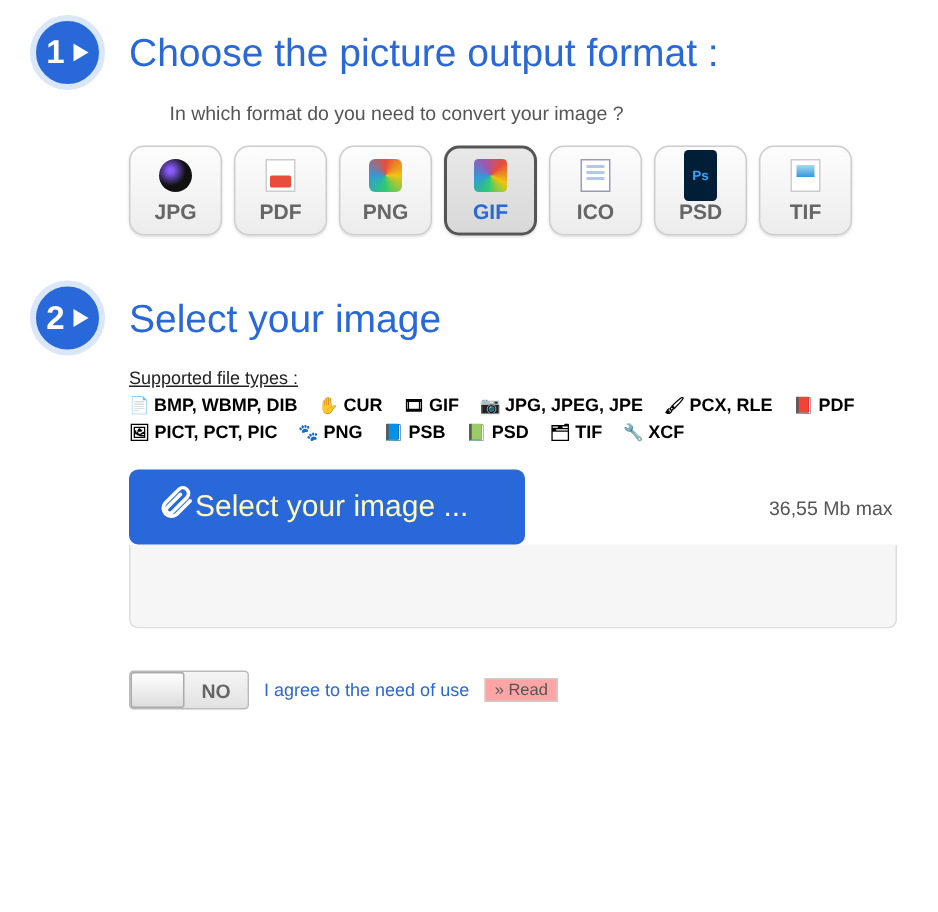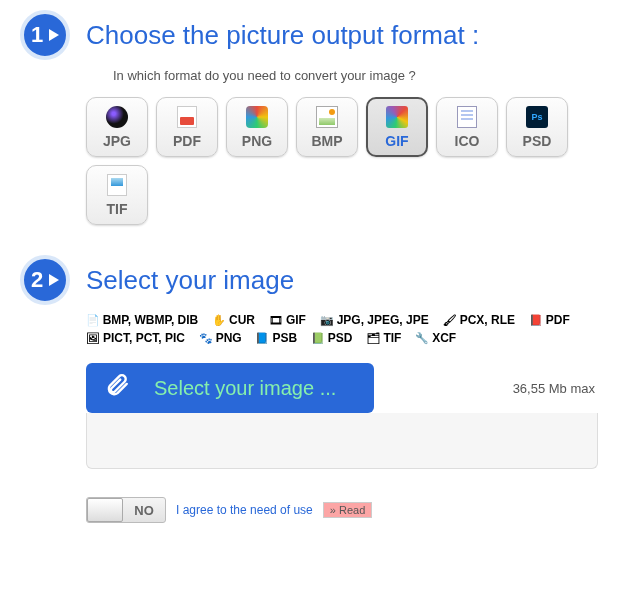--- a/index.html
+++ b/index.html
@@ -14,41 +14,41 @@
 .formats { display: flex; flex-wrap: wrap; gap: 8px; margin-left: 66px; }
 .fmt { width: 62px; height: 60px; background: linear-gradient(#fdfdfd,#ececec); border: 1px solid #ccc; border-radius: 10px; display: flex; flex-direction: column; align-items: center; justify-content: center; cursor: pointer; box-shadow: 0 1px 2px rgba(0,0,0,0.15); }
 .fmt .icon { width: 24px; height: 24px; margin-bottom: 4px; display: flex; align-items: center; justify-content: center; }
 .fmt .lbl { color: #666; font-size: 14px; font-weight: 700; }
 .fmt.selected { border: 2px solid #555; background: linear-gradient(#e8e8e8,#d8d8d8); }
 .fmt.selected .lbl { color: #2968d8; }
 .supported-title { text-decoration: underline; font-size: 12px; margin-left: 66px; margin-bottom: 4px; color: #222; }
 .supported-list { margin-left: 66px; font-size: 12px; color: #000; font-weight: 600; display: flex; flex-wrap: wrap; gap: 4px 14px; max-width: 500px; }
 .supported-list span { display: inline-flex; align-items: center; gap: 3px; }
 .upload-row { display: flex; align-items: center; margin-left: 66px; margin-top: 18px; gap: 20px; }
-.upload-btn { background: #2968d8; color: #86efac; display: flex; align-items: center; height: 50px; padding: 0 38px 0 18px; border-radius: 6px; font-size: 20px; cursor: pointer; gap: 24px; }
+.upload-btn { background: #2968d8; color: #fef9c3; display: flex; align-items: center; height: 50px; padding: 0 38px 0 18px; border-radius: 6px; font-size: 20px; cursor: pointer; }
 .clip { font-size: 24px; }
 .max { color: #555; font-size: 13px; margin-left: auto; margin-right: 10px; }
 .dropzone { margin-left: 66px; margin-top: 0; height: 56px; border: 1px solid #ddd; border-top: none; background: #f6f6f6; border-radius: 0 0 6px 6px; max-width: 512px; }
 .terms-row { display: flex; align-items: center; margin-left: 66px; margin-top: 28px; gap: 10px; font-size: 12px; }
 .toggle { width: 80px; height: 26px; background: linear-gradient(#f5f5f5,#e2e2e2); border: 1px solid #bbb; border-radius: 3px; display: flex; align-items: center; cursor: pointer; }
 .toggle-knob { width: 36px; height: 24px; background: linear-gradient(#fff,#ddd); border: 1px solid #aaa; border-radius: 2px; }
 .toggle-lbl { flex: 1; text-align: center; color: #666; font-weight: 700; font-size: 13px; }
 .terms-link { color: #2968d8; text-decoration: none; }
 .read-btn { background: #fca5a5; border: 1px solid #ccc; padding: 1px 6px; font-size: 11px; color: #555; cursor: pointer; }
 .ico-jpg { width:22px;height:22px;border-radius:50%;background:radial-gradient(circle at 35% 35%, #8a5cff 8%, #111 50%);display:inline-block; }
 .ico-pdf { width:20px;height:22px;background:#fff;border:1px solid #ccc;position:relative;display:inline-block; }
 .ico-pdf:before{content:"";position:absolute;bottom:2px;left:2px;right:2px;height:8px;background:#e74c3c;border-radius:1px;}
 .ico-png { width:22px;height:22px;display:inline-block;background:conic-gradient(#e74c3c,#f1c40f,#2ecc71,#3498db,#e74c3c);border-radius:4px;filter:blur(0.3px); }
 .ico-bmp { width:22px;height:22px;background:#fff;border:1px solid #aaa;position:relative;display:inline-block; }
 .ico-bmp:before{content:"";position:absolute;top:2px;right:2px;width:6px;height:6px;border-radius:50%;background:#f39c12;}
 .ico-bmp:after{content:"";position:absolute;bottom:2px;left:2px;right:2px;height:7px;background:linear-gradient(#cfe8b5,#8fc96a);}
 .ico-gif { width:22px;height:22px;display:inline-block;background:conic-gradient(from 45deg,#e74c3c,#f1c40f,#2ecc71,#3498db,#9b59b6,#e74c3c);border-radius:3px; }
 .ico-ico { width:20px;height:22px;background:#fff;border:1px solid #99b;display:inline-block;position:relative; }
 .ico-ico:before{content:"";position:absolute;top:3px;left:3px;right:3px;bottom:6px;background:repeating-linear-gradient(#b3c6f0 0 2px,#fff 2px 4px);}
-.ico-psd { width:22px;height:22px;background:#001e36;display:inline-block;display:flex;align-items:center;justify-content:center;color:#31a8ff;font-size:9px;font-weight:bold;border-radius:3px; }
+.ico-psd { width:22px;height:34px;background:#001e36;display:inline-block;display:flex;align-items:center;justify-content:center;color:#31a8ff;font-size:9px;font-weight:bold;border-radius:3px; }
 .ico-tif { width:20px;height:22px;background:#fff;border:1px solid #ccc;display:inline-block;position:relative; }
 .ico-tif:before{content:"";position:absolute;top:3px;left:3px;right:3px;height:8px;background:linear-gradient(#a8d8f0,#3498db);}
 .ico-pcx { width:20px;height:22px;background:#fff;border:1px solid #ccc;display:inline-block;position:relative; }
 .ico-pcx:before{content:"";position:absolute;top:2px;left:4px;right:4px;height:6px;background:#e67e22;border-radius:1px;}
 .mini { font-size:11px; }
 </style>
 </head>
 <body>
 
 <div class="container">
@@ -73,26 +73,20 @@
             <span class="ico-pdf"></span>
           </div>
           <div class="lbl">PDF</div>
         </div>
         <div class="fmt">
           <div class="icon">
             <span class="ico-png"></span>
           </div>
           <div class="lbl">PNG</div>
         </div>
-        <div class="fmt">
-          <div class="icon">
-            <span class="ico-bmp"></span>
-          </div>
-          <div class="lbl">BMP</div>
-        </div>
         <div class="fmt selected">
           <div class="icon">
             <span class="ico-gif"></span>
           </div>
           <div class="lbl">GIF</div>
         </div>
         <div class="fmt">
           <div class="icon">
             <span class="ico-ico"></span>
           </div>
@@ -114,20 +108,21 @@
   </div>
 
   <div class="step">
     <div class="step-header">
       <div class="step-badge">
         <span>2</span>
         <span class="tri"></span>
       </div>
       <div class="step-title">Select your image</div>
     </div>
+    <div class="supported-title">Supported file types :</div>
     <div class="supported-list" id="supported">
         <span><span class="mini">📄</span> BMP, WBMP, DIB</span>
         <span><span class="mini">✋</span> CUR</span>
         <span><span class="mini">🎞</span> GIF</span>
         <span><span class="mini">📷</span> JPG, JPEG, JPE</span>
         <span><span class="mini">🖌</span> PCX, RLE</span>
         <span><span class="mini">📕</span> PDF</span>
         <span><span class="mini">🖼</span> PICT, PCT, PIC</span>
         <span><span class="mini">🐾</span> PNG</span>
         <span><span class="mini">📘</span> PSB</span>

